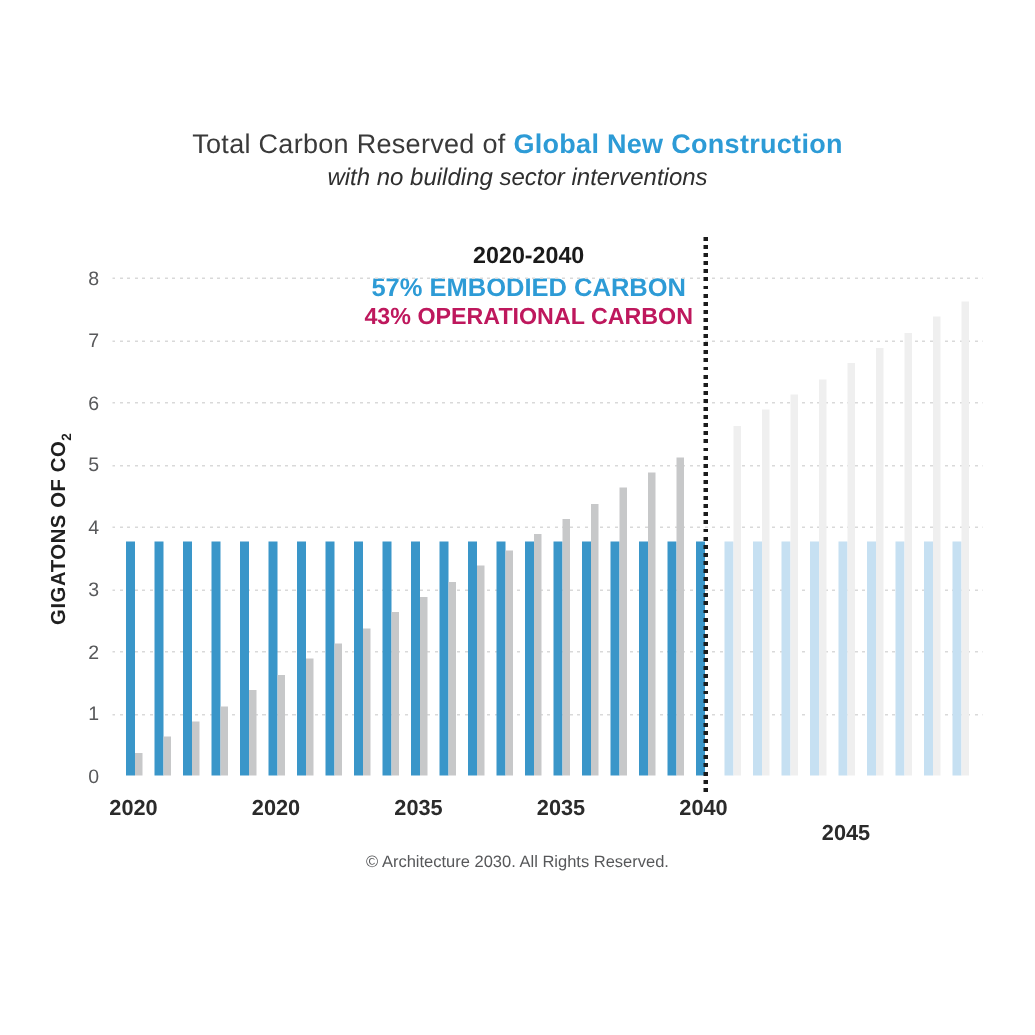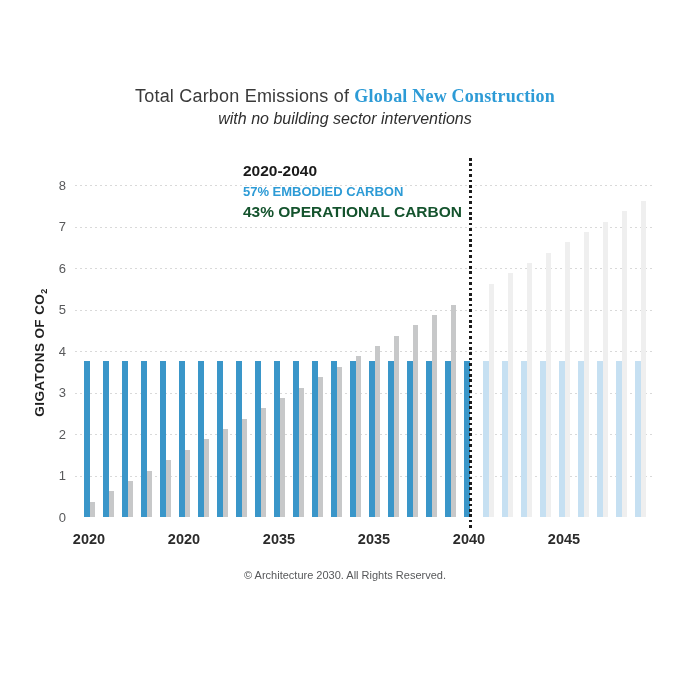--- a/index.html
+++ b/index.html
@@ -2,28 +2,28 @@
 <html><head>
 <meta charset="utf-8">
 <style>
   html,body{margin:0;padding:0;background:#ffffff;}
   .page{position:relative;width:690px;height:690px;background:#ffffff;overflow:hidden;
         font-family:"Liberation Sans","DejaVu Sans",sans-serif;}
 
   
   .title-block{position:absolute;top:86px;left:0;width:100%;text-align:center;}
   .title-line1{font-size:18px;color:#3a3a3a;letter-spacing:0.2px;}
-  .title-line1 .hl{font-weight:bold;font-family:Liberation Serif, serif;}
+  .title-line1 .hl{font-weight:bold;}
   .title-line2{font-size:16px;font-style:italic;color:#2f2f2f;margin-top:3px;}
 
   
-  .annotation{position:absolute;top:161px;right:228px;text-align:left;
+  .annotation{position:absolute;top:161px;right:228px;text-align:center;
               font-weight:bold;line-height:20.5px;}
   .annotation .period{font-size:15.5px;color:#1a1a1a;}
-  .annotation .embodied{font-size:13px;}
+  .annotation .embodied{font-size:17px;}
   .annotation .operational{font-size:15.5px;}
 
   
   .plot{position:absolute;left:75px;top:185px;width:580px;height:332px;}
   .gridline{position:absolute;left:0;width:100%;height:1px;
             background-image:repeating-linear-gradient(90deg,#d9d9d9 0,#d9d9d9 2px,transparent 2px,transparent 5px);}
   .bar{position:absolute;bottom:0;}
 
   
   .y-ticks{position:absolute;left:40px;top:185px;width:26px;height:332px;}
@@ -41,28 +41,28 @@
   
   .footer{position:absolute;top:566px;left:0;width:100%;text-align:center;
           font-size:11px;color:#57585a;line-height:18.5px;}
 </style>
 </head>
 <body>
 
 <div class="page">
 
   <div class="title-block">
-    <div class="title-line1"><span>Total Carbon Emissions of </span><span class="hl" style="color: rgb(45, 155, 214);">Global New Construction</span></div>
+    <div class="title-line1"><span>Total Carbon Reserved of </span><span class="hl" style="color: rgb(45, 155, 214);">Global New Construction</span></div>
     <div class="title-line2">with no building sector interventions</div>
   </div>
 
   <div class="annotation">
     <div class="period">2020-2040</div>
     <div class="embodied" style="color: rgb(45, 155, 214);">57% EMBODIED CARBON</div>
-    <div class="operational" style="color: #14532d;">43% OPERATIONAL CARBON</div>
+    <div class="operational" style="color: #be185d;">43% OPERATIONAL CARBON</div>
   </div>
 
   <div class="y-title"><span>GIGATONS OF CO</span><sub>2</sub></div>
 
   <div class="y-ticks">
       <div class="y-tick" style="top: 324.5px;">0</div>
       <div class="y-tick" style="top: 283px;">1</div>
       <div class="y-tick" style="top: 241.5px;">2</div>
       <div class="y-tick" style="top: 200px;">3</div>
       <div class="y-tick" style="top: 158.5px;">4</div>
@@ -141,21 +141,21 @@
       <div class="bar" style="left: 560px; width: 6px; height: 155.625px; background: rgb(198, 224, 242);"></div>
       <div class="bar" style="left: 566px; width: 5px; height: 316.23px; background: rgb(239, 239, 239);"></div>
     </div>
 
   <div class="x-ticks">
       <div class="x-tick" style="left: -16px; top: 4px;">2020</div>
       <div class="x-tick" style="left: 79px; top: 4px;">2020</div>
       <div class="x-tick" style="left: 174px; top: 4px;">2035</div>
       <div class="x-tick" style="left: 269px; top: 4px;">2035</div>
       <div class="x-tick" style="left: 364px; top: 4px;">2040</div>
-      <div class="x-tick" style="left: 459px; top: 4px;">2045</div>
+      <div class="x-tick" style="left: 459px; top: 21px;">2045</div>
     </div>
 
   <div class="divider" style="background-image: repeating-linear-gradient(rgb(27, 27, 27) 0px, rgb(27, 27, 27) 2.6px, transparent 2.6px, transparent 5.4px); left: 469px;"></div>
 
   <div class="footer">
     <div>© Architecture 2030. All Rights Reserved.</div>
   </div>
 
 </div>
 

